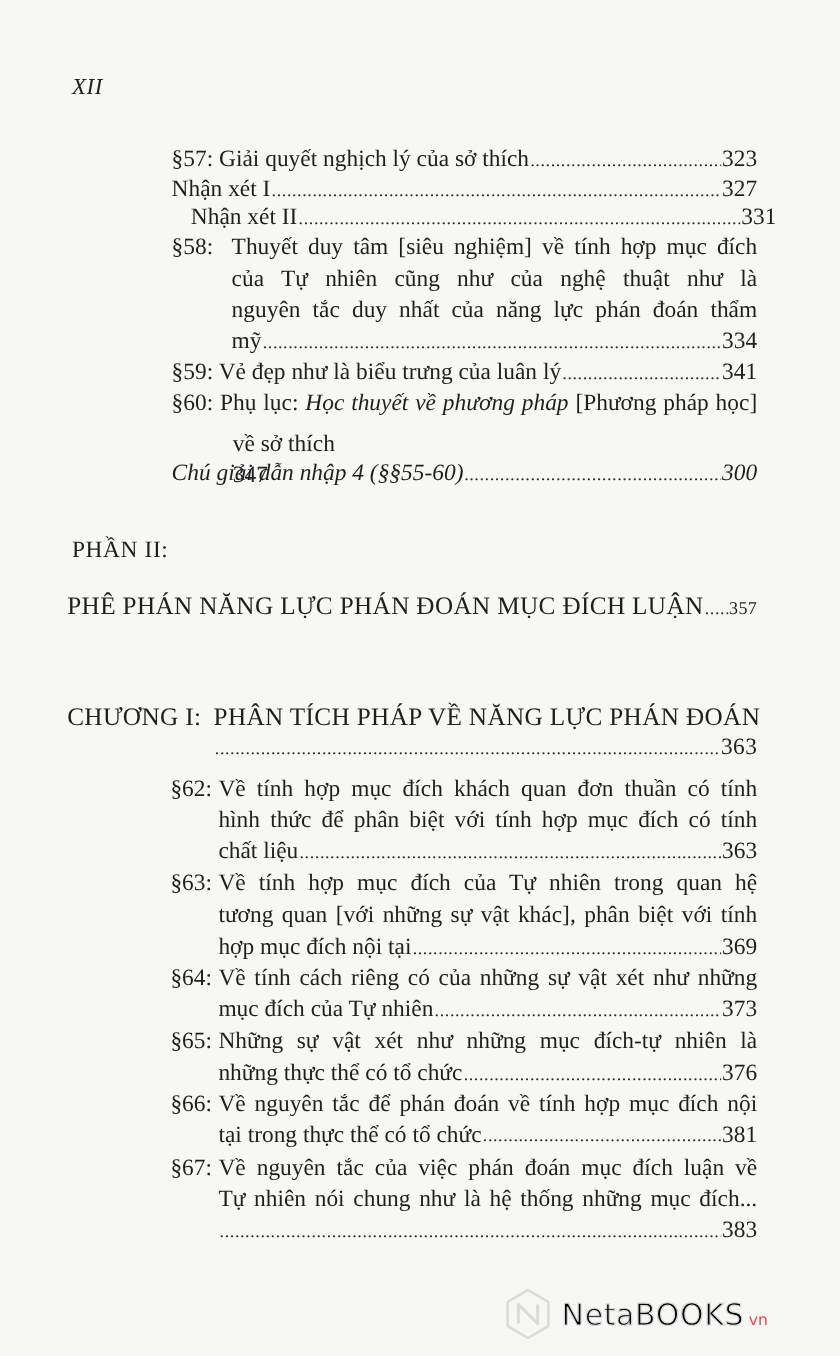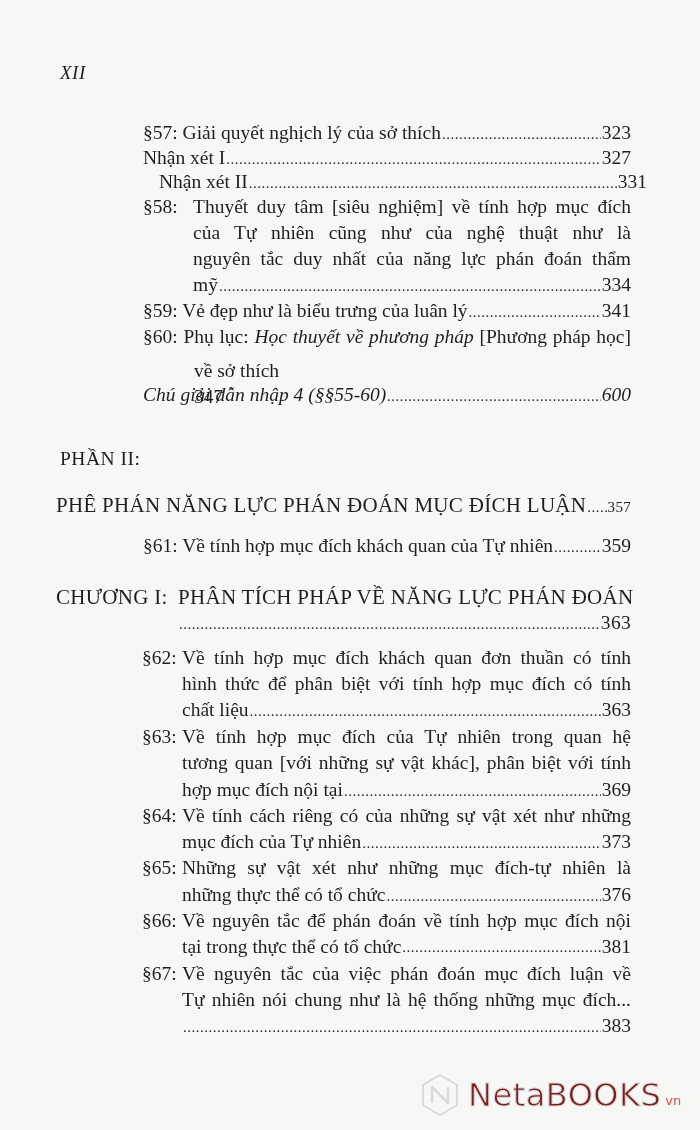--- a/index.html
+++ b/index.html
@@ -26,21 +26,21 @@
   .just { text-align: justify; text-align-last: justify; display: block; }
   .it { font-style: italic; }
   .heading-center { position: absolute; left: 0; right: 0; text-align: left; font-size: 19.5px; letter-spacing: 0.5px; }
   .caps { font-size: 21px; letter-spacing: 0.3px; }
   .watermark {
     position: absolute; left: 420px; top: 1070px; height: 50px;
     display: flex; align-items: center; gap: 8px; color: #e4e4e4;
     font-family: "DejaVu Sans", sans-serif;
   }
   .wm-hex { width: 40px; height: 44px; }
-  .wm-text { font-size: 32px; letter-spacing: 0.5px; -webkit-text-stroke: 1px #d7d7d7; color: #7f1d1d; }
+  .wm-text { font-size: 25px; letter-spacing: 0.5px; -webkit-text-stroke: 1px #d7d7d7; color: #000000; }
   .wm-vn { font-size: 13px; color: #ef4444; margin-left: -4px; margin-top: 10px; }
 </style>
 </head>
 <body>
 
 <div class="page">
 
   <div class="folio">XII</div>
 
   <div class="line" style="left:143px; top:120px; width:488px;">
@@ -86,36 +86,31 @@
     <div class="line" style="left:193px; top:358px; width:438px;flex-direction:column;">
       <span class="txt">về sở thích</span>
       <span class="dots"></span>
       <span class="pg">347</span>
     </div>
   </div>
 
   <div class="line it" style="left:143px; top:382px; width:488px;">
     <span class="txt">Chú giải dẫn nhập 4 (§§55-60)</span>
     <span class="dots"></span>
-    <span class="pg">600</span>
+    <span class="pg">300</span>
   </div>
 
   <div class="heading-center" style="top:448px; left:60px; right:70px;">PHẦN II:</div>
 
   <div class="line caps" style="left:56px; top:492px; width:575px;">
     <span class="txt">PHÊ PHÁN NĂNG LỰC PHÁN ĐOÁN MỤC ĐÍCH LUẬN</span>
     <span class="dots"></span>
     <span class="pg" style="font-size:15px;">357</span>
   </div>
 
-  <div class="line" style="left:143px; top:533px; width:488px;">
-    <span class="txt">§61: Về tính hợp mục đích khách quan của Tự nhiên</span>
-    <span class="dots"></span>
-    <span class="pg">359</span>
-  </div>
 
   <div>
     <div class="line caps" style="left:56px; top:584px;">CHƯƠNG I:</div>
     <div class="line caps just" style="left:178px; top:584px; width:453px;">PHÂN TÍCH PHÁP VỀ NĂNG LỰC PHÁN ĐOÁN</div>
     <div class="line caps" style="left:178px; top:610px; width:453px;">
       <span class="dots"></span>
       <span class="pg" style="font-size:19.5px;">363</span>
     </div>
   </div>
 

